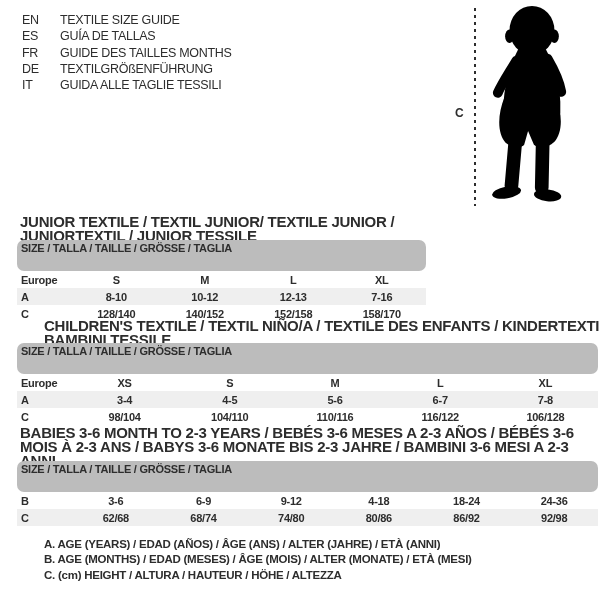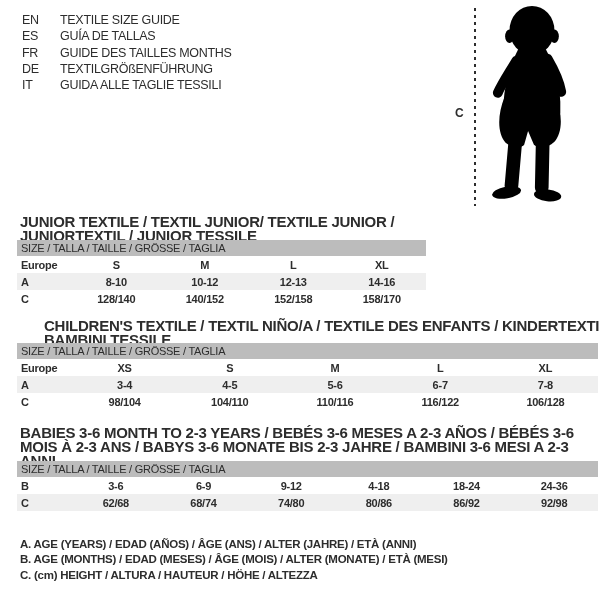--- a/index.html
+++ b/index.html
@@ -32,34 +32,34 @@
   .title-1 { top:215px; width:430px; }
   .title-2 { top:319px; width:575px;margin-left:24px; }
   .title-3 { top:426px; width:560px; }
 
   .size-table { position:absolute; left:17px; }
   .table-1 { top:240px; width:409px; }
   .table-2 { top:343px; width:581px; }
   .table-3 { top:461px; width:581px; }
 
   .bar {
-    height:16px; line-height:16px; background:#bcbcbc; padding-left:4px;
-    font-size:11px; font-weight:normal; letter-spacing:-0.25px; color:#2d2d2d;
+    height:31px; line-height:16px; background:#bcbcbc; padding-left:4px;
+    font-size:11px; font-weight:bold; letter-spacing:-0.25px; color:#2d2d2d;border-radius:7px;
   }
   .t-row { display:grid; height:17px; align-items:center; }
   .cols4 { grid-template-columns:55px 1fr 1fr 1fr 1fr; }
   .cols5 { grid-template-columns:55px 1fr 1fr 1fr 1fr 1fr; }
   .cols6 { grid-template-columns:55px 1fr 1fr 1fr 1fr 1fr 1fr; }
   .size-table > .t-row:nth-child(3) { background:#efefef; }
   .cell { font-size:11px; font-weight:bold; letter-spacing:-0.25px; text-align:center; white-space:nowrap; }
   .cell.rowlabel { text-align:left; padding-left:4px; }
 
   
   .footnotes { position:absolute; left:20px; top:537px; }
-  .footnote { font-size:11.5px; font-weight:bold; letter-spacing:-0.25px; line-height:15.4px; white-space:nowrap; }
+  .footnote { font-size:11.5px; font-weight:bold; letter-spacing:-0.25px; line-height:15.4px; white-space:nowrap;margin-left:24px; }
 </style>
 </head>
 <body>
 
 <div class="page">
 
   <div class="lang-list">
     <div class="lang-row">
       <span class="lang-code">EN</span>
       <span class="lang-label">TEXTILE SIZE GUIDE</span>
@@ -108,21 +108,21 @@
       <span class="cell">S</span>
       <span class="cell">M</span>
       <span class="cell">L</span>
       <span class="cell">XL</span>
     </div>
     <div class="t-row cols4">
       <span class="cell rowlabel">A</span>
       <span class="cell">8-10</span>
       <span class="cell">10-12</span>
       <span class="cell">12-13</span>
-      <span class="cell">14-16</span>
+      <span class="cell">7-16</span>
     </div>
     <div class="t-row cols4">
       <span class="cell rowlabel">C</span>
       <span class="cell">128/140</span>
       <span class="cell">140/152</span>
       <span class="cell">152/158</span>
       <span class="cell">158/170</span>
     </div>
   </div>
 

